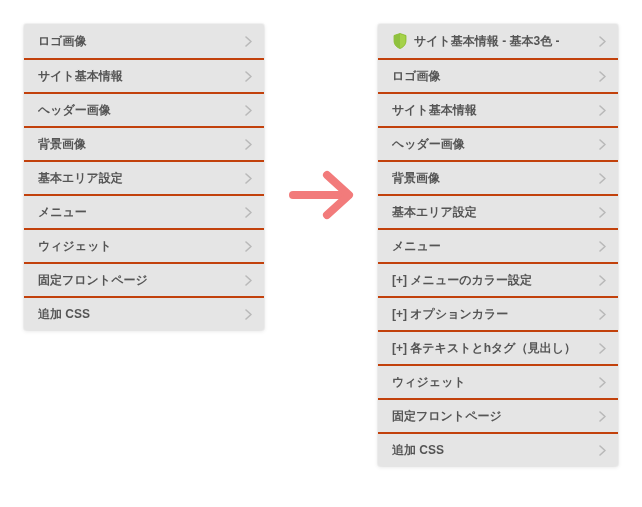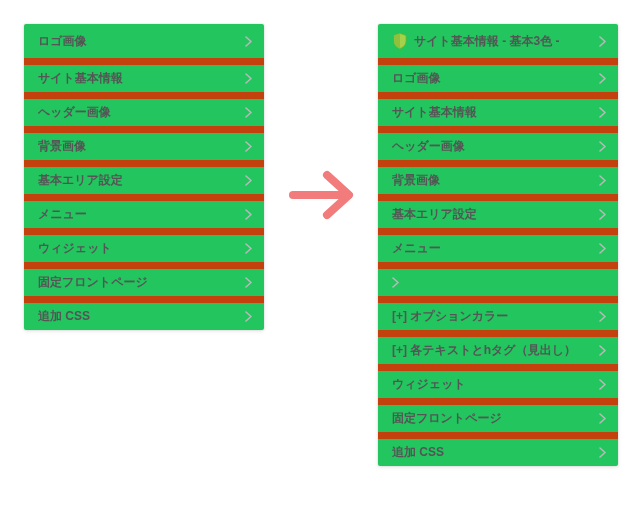--- a/index.html
+++ b/index.html
@@ -10,41 +10,41 @@
     background: #ffffff;
     font-family: -apple-system, BlinkMacSystemFont, "Hiragino Kaku Gothic ProN", "Hiragino Sans", Meiryo, "Helvetica Neue", Arial, sans-serif;
   }
   .stage {
     position: relative;
     width: 642px;
     height: 507px;
   }
   .panel {
     position: absolute;
-    background: #22c55e;
+    background: #e5e5e5;
     box-shadow: 0 1px 4px rgba(0,0,0,0.12), 0 0 0 1px rgba(0,0,0,0.03);
     border-radius: 2px;
   }
   .panel.left {
     left: 24px;
     top: 24px;
     width: 240px;
   }
   .panel.right {
     left: 378px;
     top: 24px;
     width: 240px;
   }
   .row {
     display: flex;
     align-items: center;
     justify-content: space-between;
     height: 34px;
     padding: 0 12px 0 14px;
-    border-top: 7px solid #c2410c;
+    border-top: 2px solid #c2410c;
     cursor: pointer;
     box-sizing: border-box;
   }
   .row:first-child {
     border-top: none;
   }
   .row .label {
     font-size: 12px;
     font-weight: 700;
     color: #555555;
@@ -226,20 +226,21 @@
     </div>
     <div class="row">
       <span class="label">メニュー</span>
       <span class="chev">
           <svg width="7" height="11" viewBox="0 0 7 11">
             <path d="M1 1 L6 5.5 L1 10" fill="none" stroke="#b9b9b9" stroke-width="1.6" stroke-linecap="round" stroke-linejoin="round"></path>
           </svg>
         </span>
     </div>
     <div class="row">
+      <span class="label">[+] メニューのカラー設定</span>
       <span class="chev">
           <svg width="7" height="11" viewBox="0 0 7 11">
             <path d="M1 1 L6 5.5 L1 10" fill="none" stroke="#b9b9b9" stroke-width="1.6" stroke-linecap="round" stroke-linejoin="round"></path>
           </svg>
         </span>
     </div>
     <div class="row">
       <span class="label">[+] オプションカラー</span>
       <span class="chev">
           <svg width="7" height="11" viewBox="0 0 7 11">

